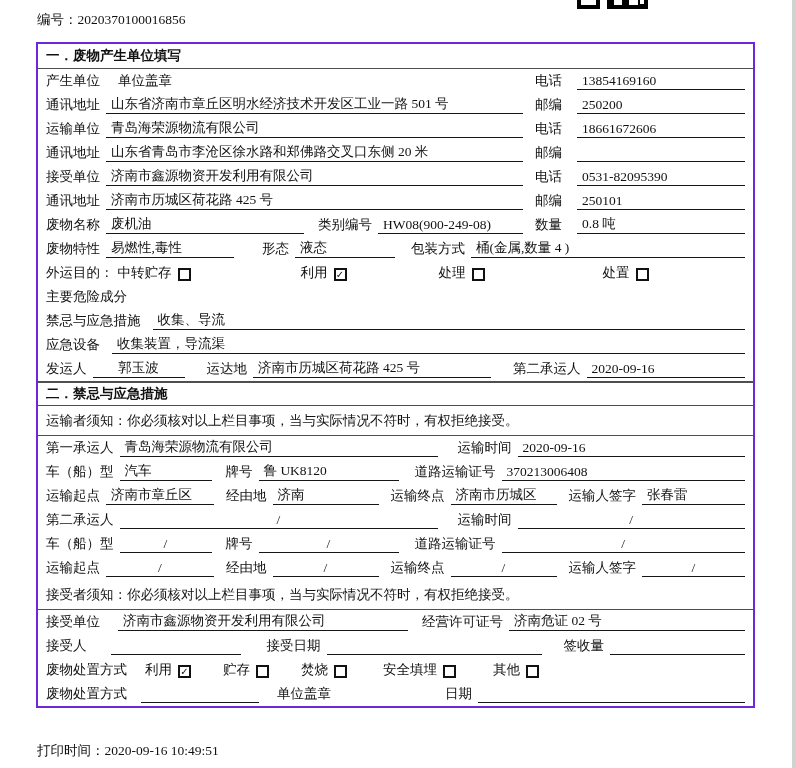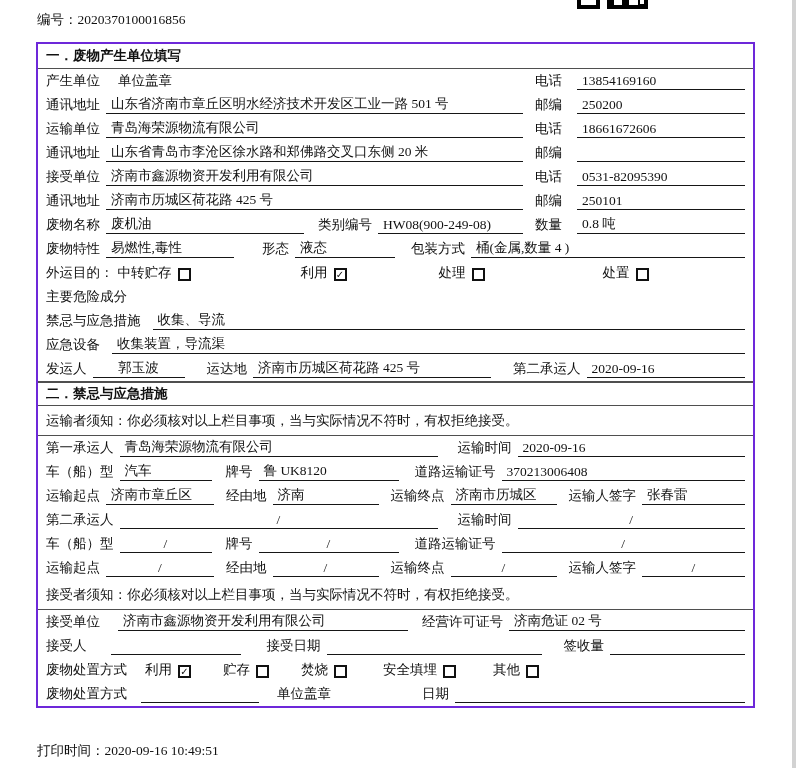--- a/index.html
+++ b/index.html
@@ -253,21 +253,21 @@
       <span class="lbl" style="margin-left:36px">安全填埋</span>
       <span class="cb"></span>
       <span class="lbl" style="margin-left:37px">其他</span>
       <span class="cb"></span>
     </div>
 
     <div class="row">
       <span class="lbl">废物处置方式</span>
       <span class="val" style="width:118px;margin-left:14px"></span>
       <span class="lbl" style="margin-left:18px">单位盖章</span>
-      <span class="lbl" style="margin-left:91px">日期</span>
+      <span class="lbl" style="margin-left:114px">日期</span>
       <span class="val f1"></span>
     </div>
 
   </div>
 
   <div class="footer"><span>打印时间：</span><span>2020-09-16 10:49:51</span></div>
 
   <div class="edge"></div>
 
 </div>

